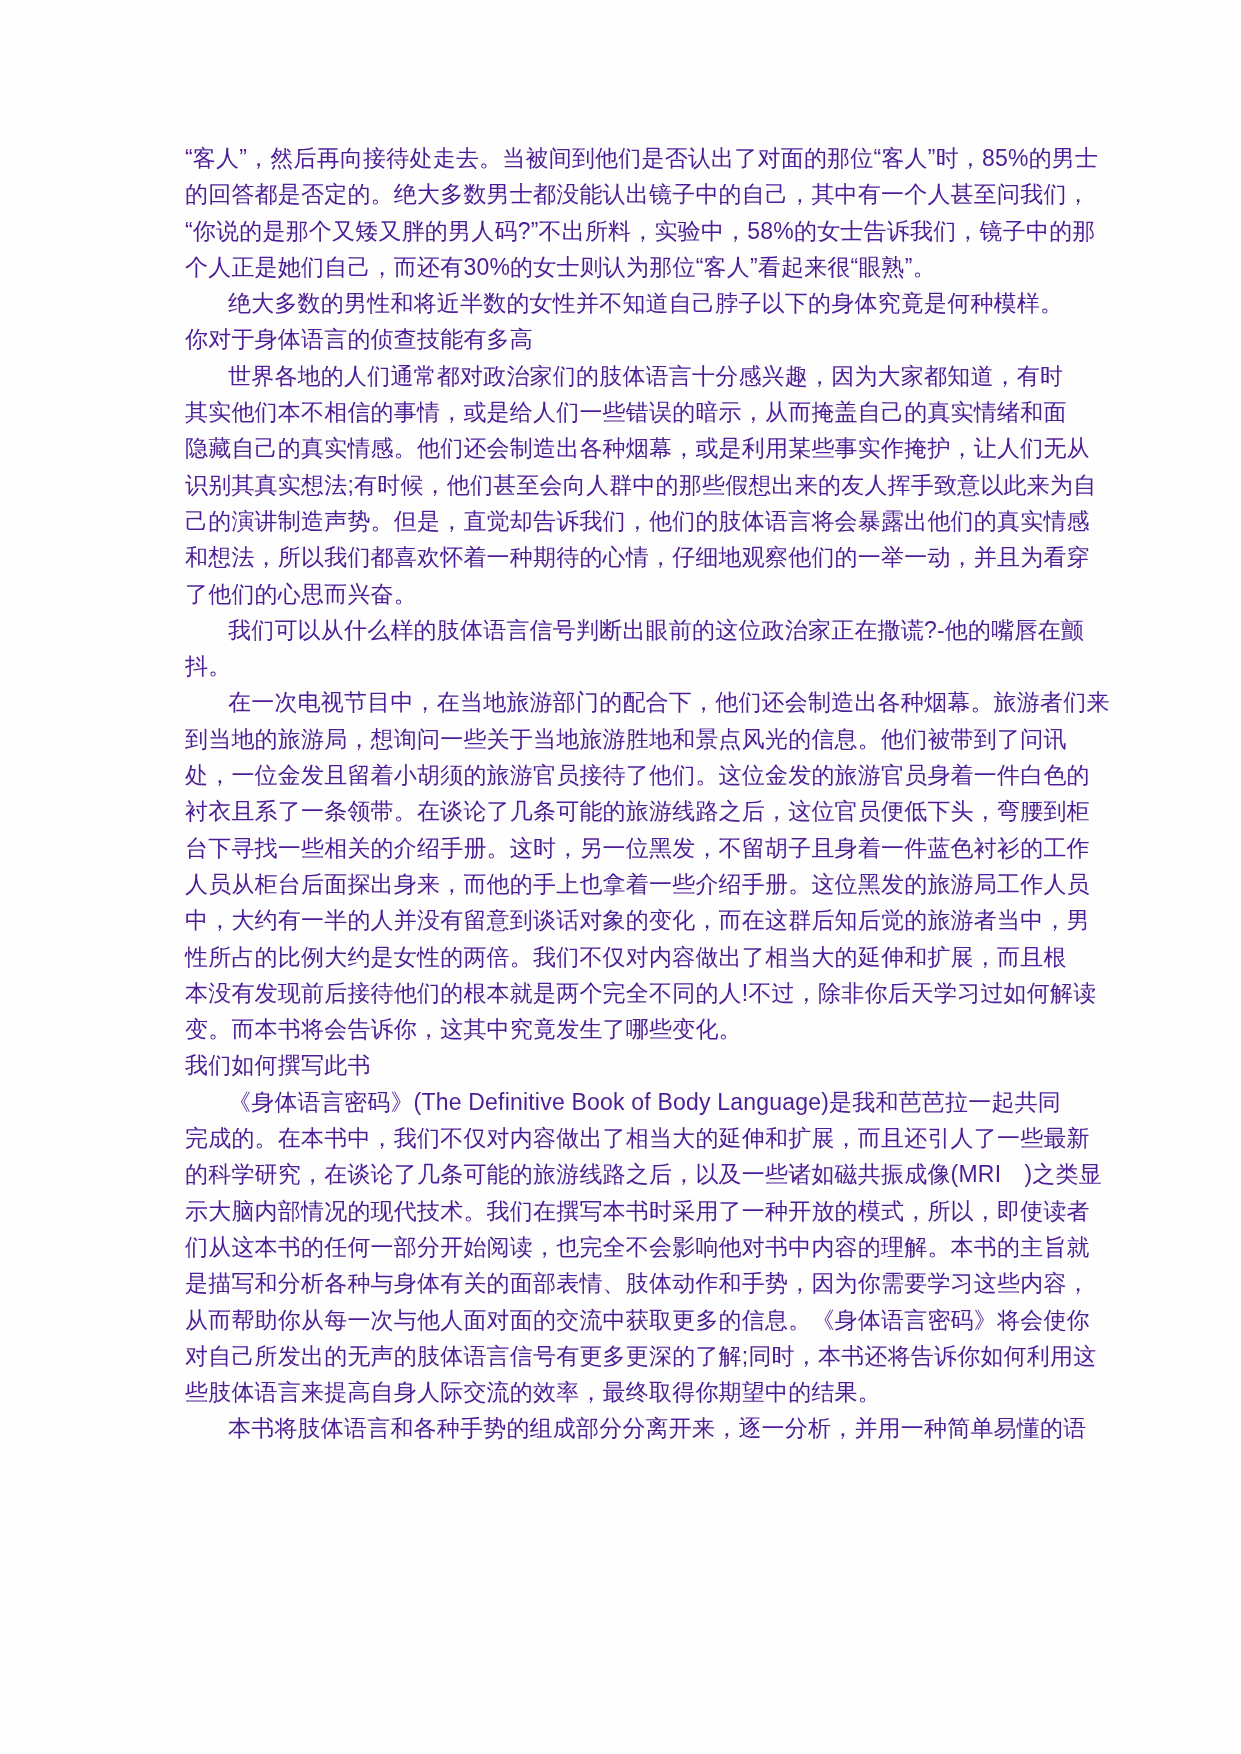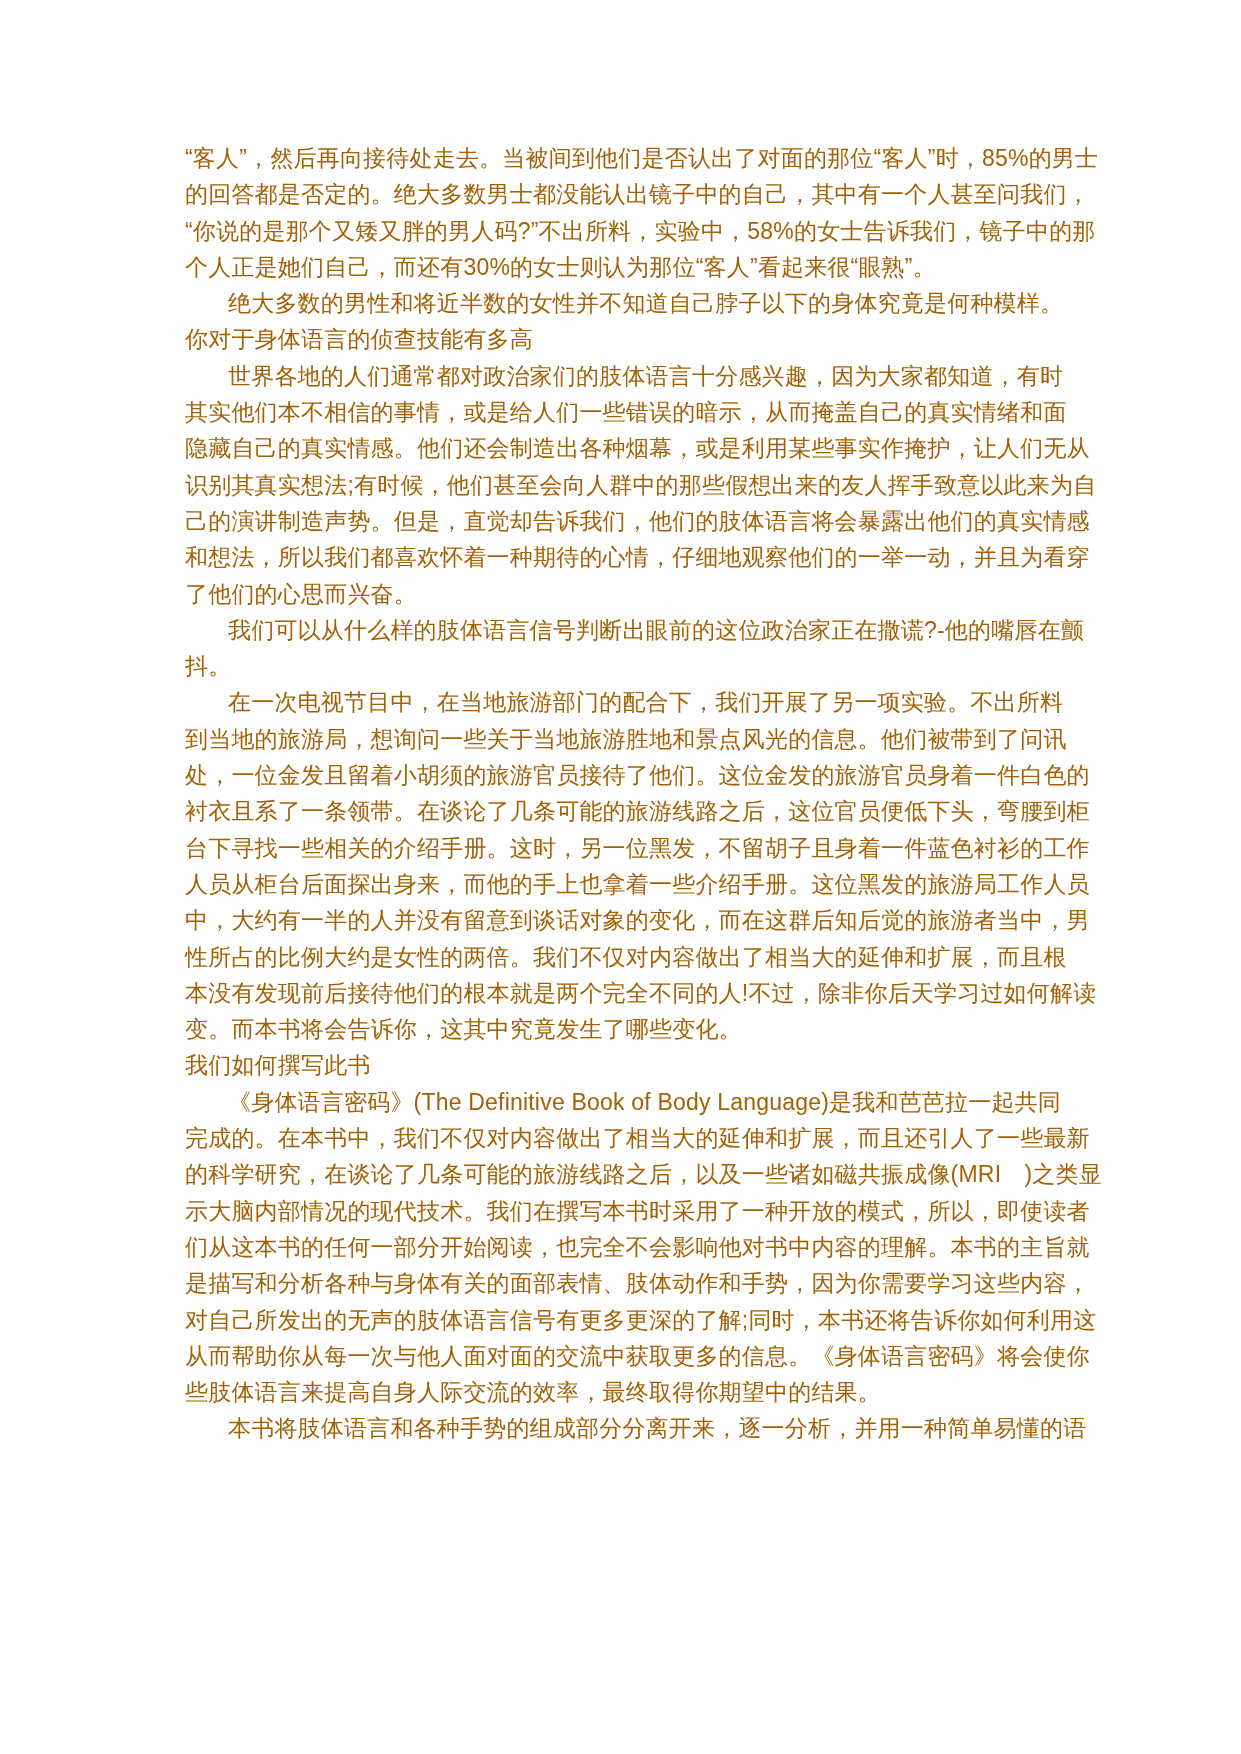--- a/index.html
+++ b/index.html
@@ -7,21 +7,21 @@
     padding: 0;
     background: #ffffff;
   }
   .page {
     position: relative;
     width: 1241px;
     height: 1754px;
     background: #fefefe;
     overflow: hidden;
     font-family: "Liberation Sans", "DejaVu Sans", sans-serif;
-    color: #a16207;
+    color: #4c1d95;
   }
   .text-block {
     position: absolute;
     left: 185px;
     top: 140px;
     width: 885px;
   }
   .line {
     font-size: 23px;
     line-height: 36.3px;
@@ -51,39 +51,39 @@
       <div class="line">其实他们本不相信的事情，或是给人们一些错误的暗示，从而掩盖自己的真实情绪和面</div>
       <div class="line">隐藏自己的真实情感。他们还会制造出各种烟幕，或是利用某些事实作掩护，让人们无从</div>
       <div class="line">识别其真实想法;有时候，他们甚至会向人群中的那些假想出来的友人挥手致意以此来为自</div>
       <div class="line">己的演讲制造声势。但是，直觉却告诉我们，他们的肢体语言将会暴露出他们的真实情感</div>
       <div class="line">和想法，所以我们都喜欢怀着一种期待的心情，仔细地观察他们的一举一动，并且为看穿</div>
       <div class="line">了他们的心思而兴奋。</div>
       <div class="block block-para"></div>
       <div class="line indent">我们可以从什么样的肢体语言信号判断出眼前的这位政治家正在撒谎?-他的嘴唇在颤</div>
       <div class="line">抖。</div>
       <div class="block block-para"></div>
-      <div class="line indent">在一次电视节目中，在当地旅游部门的配合下，我们开展了另一项实验。不出所料</div>
+      <div class="line indent">在一次电视节目中，在当地旅游部门的配合下，他们还会制造出各种烟幕。旅游者们来</div>
       <div class="line">到当地的旅游局，想询问一些关于当地旅游胜地和景点风光的信息。他们被带到了问讯</div>
       <div class="line">处，一位金发且留着小胡须的旅游官员接待了他们。这位金发的旅游官员身着一件白色的</div>
       <div class="line">衬衣且系了一条领带。在谈论了几条可能的旅游线路之后，这位官员便低下头，弯腰到柜</div>
       <div class="line">台下寻找一些相关的介绍手册。这时，另一位黑发，不留胡子且身着一件蓝色衬衫的工作</div>
       <div class="line">人员从柜台后面探出身来，而他的手上也拿着一些介绍手册。这位黑发的旅游局工作人员</div>
       <div class="line">中，大约有一半的人并没有留意到谈话对象的变化，而在这群后知后觉的旅游者当中，男</div>
       <div class="line">性所占的比例大约是女性的两倍。我们不仅对内容做出了相当大的延伸和扩展，而且根</div>
       <div class="line">本没有发现前后接待他们的根本就是两个完全不同的人!不过，除非你后天学习过如何解读</div>
       <div class="line">变。而本书将会告诉你，这其中究竟发生了哪些变化。</div>
       <div class="block block-para"></div>
       <div class="line">我们如何撰写此书</div>
       <div class="block block-heading"></div>
       <div class="line indent">《身体语言密码》(The Definitive Book of Body Language)是我和芭芭拉一起共同</div>
       <div class="line">完成的。在本书中，我们不仅对内容做出了相当大的延伸和扩展，而且还引人了一些最新</div>
       <div class="line">的科学研究，在谈论了几条可能的旅游线路之后，以及一些诸如磁共振成像(MRI　)之类显</div>
       <div class="line">示大脑内部情况的现代技术。我们在撰写本书时采用了一种开放的模式，所以，即使读者</div>
       <div class="line">们从这本书的任何一部分开始阅读，也完全不会影响他对书中内容的理解。本书的主旨就</div>
       <div class="line">是描写和分析各种与身体有关的面部表情、肢体动作和手势，因为你需要学习这些内容，</div>
+      <div class="line">从而帮助你从每一次与他人面对面的交流中获取更多的信息。《身体语言密码》将会使你</div>
       <div class="line">对自己所发出的无声的肢体语言信号有更多更深的了解;同时，本书还将告诉你如何利用这</div>
-      <div class="line">从而帮助你从每一次与他人面对面的交流中获取更多的信息。《身体语言密码》将会使你</div>
       <div class="line">些肢体语言来提高自身人际交流的效率，最终取得你期望中的结果。</div>
       <div class="block block-para"></div>
       <div class="line indent">本书将肢体语言和各种手势的组成部分分离开来，逐一分析，并用一种简单易懂的语</div>
       <div class="block block-para"></div>
     </div>
 </div>
 
 </body></html>

